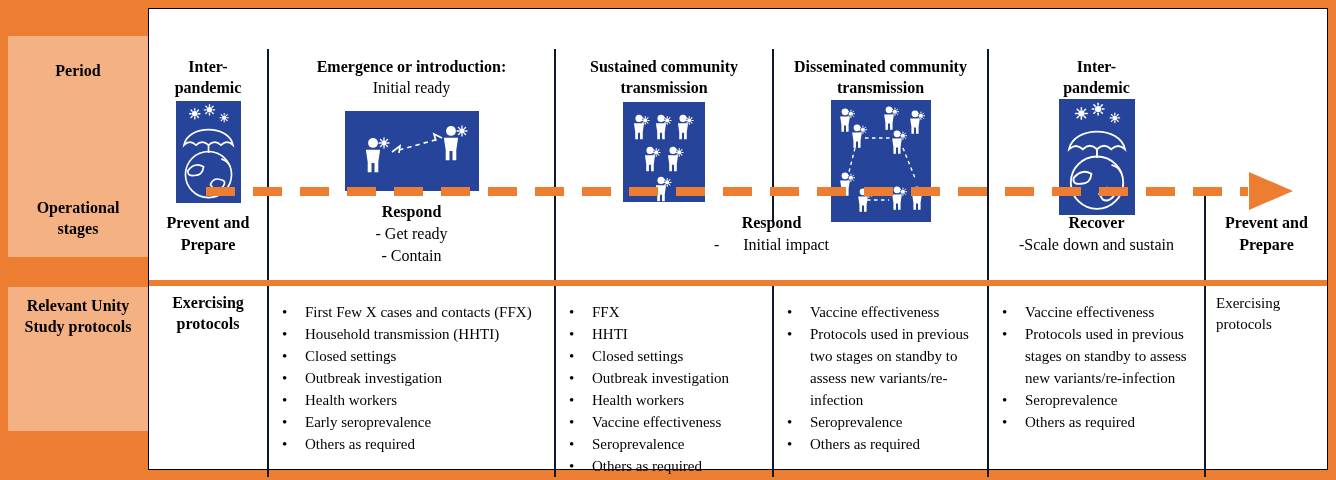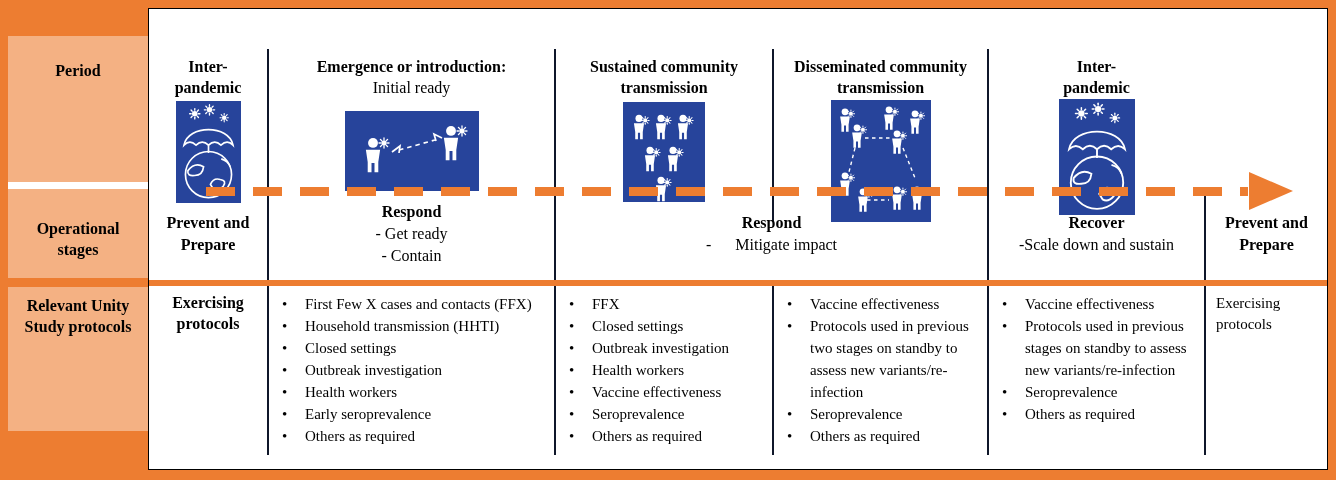--- a/index.html
+++ b/index.html
@@ -6,21 +6,21 @@
   .page{
     position:relative;width:1336px;height:480px;
     background:#ED7D31;
     font-family:"Liberation Serif","DejaVu Serif",serif;
     color:#000;overflow:hidden;
   }
   
   .lc{position:absolute;left:8px;width:140px;background:#F4B183;box-sizing:border-box;text-align:center;font-weight:bold;font-size:16px;line-height:21px;}
   .lc-period{top:8px;height:184px;padding-top:24px;margin-top:28px;}
   .lc-gap{position:absolute;left:8px;top:182px;width:140px;height:7px;background:#fff;}
-  .lc-stages{top:199px;height:79px;display:flex;align-items:center;justify-content:center;padding:0 10px;}
+  .lc-stages{top:178px;height:79px;display:flex;align-items:center;justify-content:center;padding:0 10px;}
   .lc-protocols{top:287px;height:144px;padding:8px 8px 0 8px;}
   
   .main{
     position:absolute;left:148px;top:8px;width:1180px;height:462px;
     background:#fff;border:1px solid #000;box-sizing:border-box;
   }
   .grid{display:grid;grid-template-columns:118px 287px 218px 215px 217px 1fr;}
   .row-period{height:182px;}
   .row-stages{height:89px;}
   .divider{height:6px;background:#ED7D31;}
@@ -33,21 +33,21 @@
   .p-sub{font-size:16px;line-height:21px;text-align:center;}
   .icon-svg{background:#27449B;display:block;}
   .im1{margin-top:3px;} .im2{margin-top:13px;} .im3{margin-top:4px;}
   .im4{margin-top:2px;} .im5{margin-top:12px;} .im6{margin-top:1px;}
   
   .scell{display:flex;flex-direction:column;align-items:center;justify-content:center;text-align:center;padding-bottom:4px;}
   .s-title{font-weight:bold;font-size:16px;line-height:22px;}
   .stage-line{font-size:16px;line-height:22px;white-space:pre-wrap;}
   .merged{grid-column:3/5;}
   
-  .prcell{padding-top:4px;}
+  .prcell{padding-top:12px;}
   .pr-center{font-weight:bold;font-size:16px;line-height:21px;text-align:center;padding-top:6px;}
   .pr-plain{font-size:15px;line-height:21px;text-align:left;padding:7px 34px 0 10px;}
   ul.blist{margin:0;padding:3px 4px 0 4px;list-style:none;}
   ul.blist li{position:relative;padding-left:32px;line-height:22px;font-size:15px;}
   ul.blist li::before{content:"\2022";position:absolute;left:9px;top:0;}
   
   .dash-line{
     position:absolute;left:206px;top:187px;width:1042px;height:9px;z-index:6;
     background:repeating-linear-gradient(90deg,#ED7D31 0 29px,transparent 29px 47px);
   }
@@ -180,21 +180,21 @@
       <div class="cell scell">
         <div class="s-title">Prevent and Prepare</div>
       </div>
       <div class="cell scell bL">
         <div class="s-title">Respond</div>
         <div class="stage-line">- Get ready</div>
         <div class="stage-line">- Contain</div>
       </div>
       <div class="cell scell bL merged">
         <div class="s-title">Respond</div>
-        <div class="stage-line">-      Mitigate impact</div>
+        <div class="stage-line">-      Initial impact</div>
       </div>
       <div class="cell scell bL">
         <div class="s-title">Recover</div>
         <div class="stage-line">-Scale down and sustain</div>
       </div>
       <div class="cell scell bL">
         <div class="s-title">Prevent and Prepare</div>
       </div>
     </div>
 
@@ -209,20 +209,21 @@
             <li>Closed settings</li>
             <li>Outbreak investigation</li>
             <li>Health workers</li>
             <li>Early seroprevalence</li>
             <li>Others as required</li>
           </ul>
       </div>
       <div class="cell prcell bL">
         <ul class="blist">
             <li>FFX</li>
+            <li>HHTI</li>
             <li>Closed settings</li>
             <li>Outbreak investigation</li>
             <li>Health workers</li>
             <li>Vaccine effectiveness</li>
             <li>Seroprevalence</li>
             <li>Others as required</li>
           </ul>
       </div>
       <div class="cell prcell bL">
         <ul class="blist">

